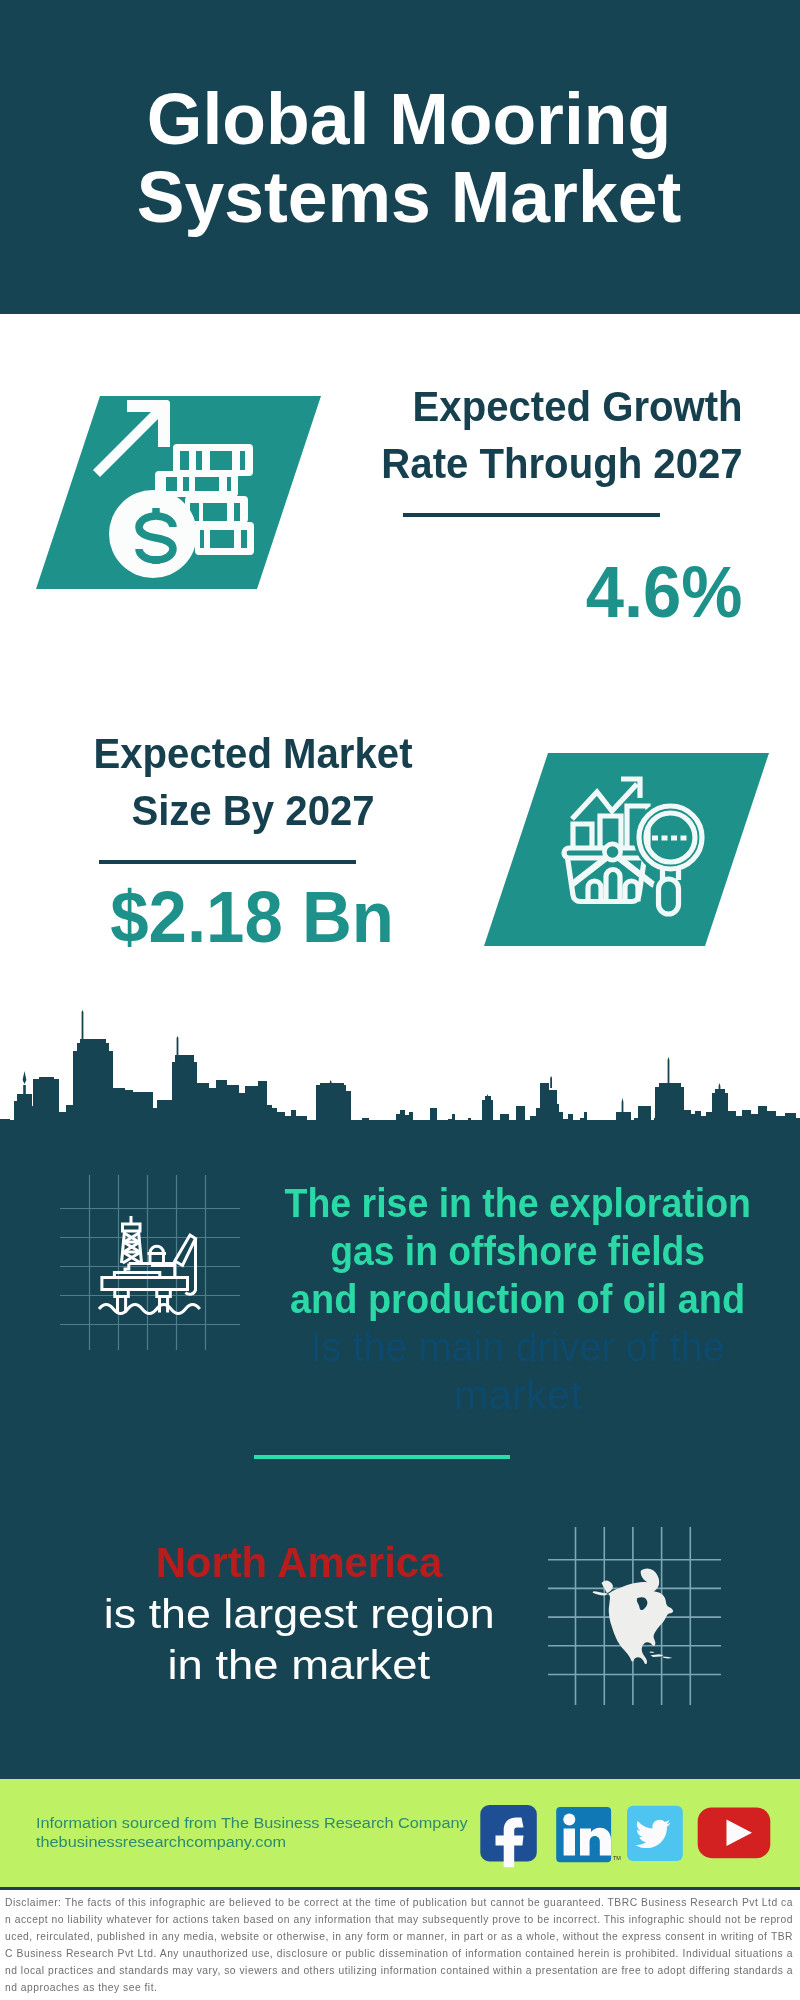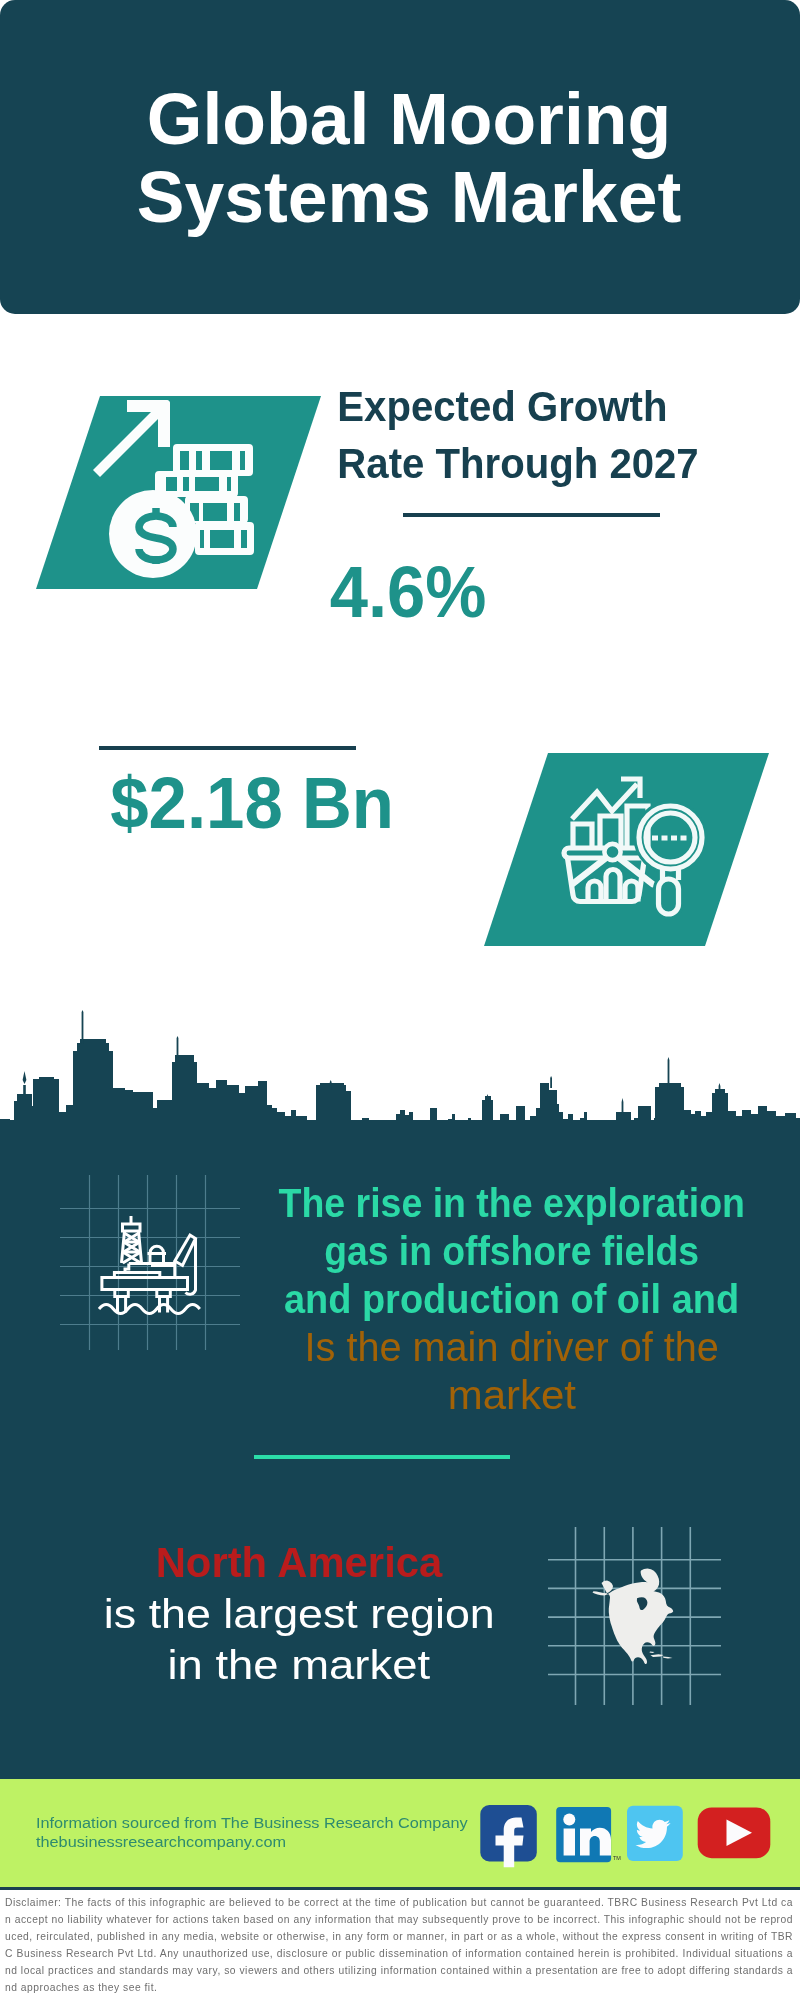--- a/index.html
+++ b/index.html
@@ -1,26 +1,26 @@
 <!DOCTYPE html>
 <html><head>
 <meta charset="utf-8">
 <style>
   html,body{margin:0;padding:0;}
   body{width:800px;height:2000px;background:#ffffff;font-family:"Liberation Sans",sans-serif;overflow:hidden;}
   .page{position:relative;width:800px;height:2000px;background:#fff;}
 
   
-  .header{position:absolute;left:0;top:0;width:800px;height:314px;background:#164453;border-radius:15px;}
+  .header{position:absolute;left:0;top:0;width:800px;height:314px;background:#164453;}
   .header-title{position:absolute;left:9px;top:80px;width:800px;text-align:center;color:#fff;
     font-size:71.5px;font-weight:bold;line-height:78px;}
 
   
   .para1{position:absolute;left:20px;top:390px;width:320px;height:210px;}
-  .stat1-text{position:absolute;left:330px;top:378px;width:420px;text-align:left;}
+  .stat1-text{position:absolute;left:330px;top:378px;width:420px;text-align:right;}
   .stat2-text{position:absolute;left:43px;top:725px;width:420px;text-align:center;}
   .stat-label{color:#17404f;font-weight:bold;font-size:41.6px;line-height:57px;}
   .stat-label > div{display:block;transform:scaleX(0.965);}
   .stat-rule{margin:21px auto 0;height:4px;width:257px;background:#17404f;position:relative;}
   .stat1-text .stat-rule{left:-9px;}
   .stat2-text .stat-rule{left:-26px;}
   .stat-value{color:#1e928a;font-weight:bold;white-space:nowrap;}
   .stat-value span{display:inline-block;}
   .v1{font-size:72px;line-height:92px;padding-top:29px;position:relative;left:-4px;}
   .v1 span{transform:scaleX(0.955);}
@@ -28,23 +28,23 @@
   .v2 span{transform:scaleX(0.958);}
 
   
   .para2{position:absolute;left:470px;top:745px;width:310px;height:210px;}
 
   
   .darksec{position:absolute;left:0;top:1120px;width:800px;height:659px;background:#164453;}
   .skyline{position:absolute;left:0;top:1000px;width:800px;height:160px;z-index:2;}
 
   .rig{position:absolute;left:55px;top:1165px;width:200px;height:200px;}
-  .driver-text{position:absolute;left:250px;top:1179px;width:524px;text-align:center;}
+  .driver-text{position:absolute;left:256px;top:1179px;width:524px;text-align:center;}
   .driver-hl{color:#2bd9a6;font-weight:bold;font-size:41.1px;line-height:48px;}
-  .driver-sub{color:#a16207;font-size:41.1px;line-height:48px;}
+  .driver-sub{color:#0c4a6e;font-size:41.1px;line-height:48px;}
   .driver-text span{display:inline-block;}
   .driver-hl div:nth-child(1) span{transform:scaleX(0.912);}
   .driver-hl div:nth-child(2) span{transform:scaleX(0.907);}
   .driver-hl div:nth-child(3) span{transform:scaleX(0.923);}
   .driver-sub div:nth-child(1) span{transform:scaleX(0.965);}
   .driver-sub div:nth-child(2) span{transform:scaleX(1.021);}
   .driver-rule{position:absolute;left:254px;top:1455px;width:256px;height:4px;background:#2bdda8;}
 
   .region-text{position:absolute;left:39px;top:1537px;width:520px;text-align:center;}
   .region-hl{color:#b91c1c;font-weight:bold;font-size:42.9px;line-height:51.5px;}
@@ -102,20 +102,24 @@
   <div class="stat1-text">
     <div class="stat-label">
       <div>Expected Growth</div>
       <div>Rate Through 2027</div>
     </div>
     <div class="stat-rule"></div>
     <div class="stat-value v1"><span>4.6%</span></div>
   </div>
 
   <div class="stat2-text">
+    <div class="stat-label">
+      <div>Expected Market</div>
+      <div>Size By 2027</div>
+    </div>
     <div class="stat-rule"></div>
     <div class="stat-value v2"><span>$2.18 Bn</span></div>
   </div>
   <svg class="para2" viewBox="470 745 310 210">
     <polygon points="548,753 769,753 705,946 484,946" fill="#1e928a"></polygon>
     <g fill="none" stroke="#f1f9f8" stroke-width="5.2" stroke-linecap="butt" stroke-linejoin="miter">
       <polyline points="572,819 597,792 612,811 637,784"></polyline>
       <polyline points="621,779 640,779 640,798"></polyline>
       <polyline points="573,850 573,824 592,824 592,850"></polyline>
       <polyline points="600,850 600,816 621,816 621,850"></polyline>

